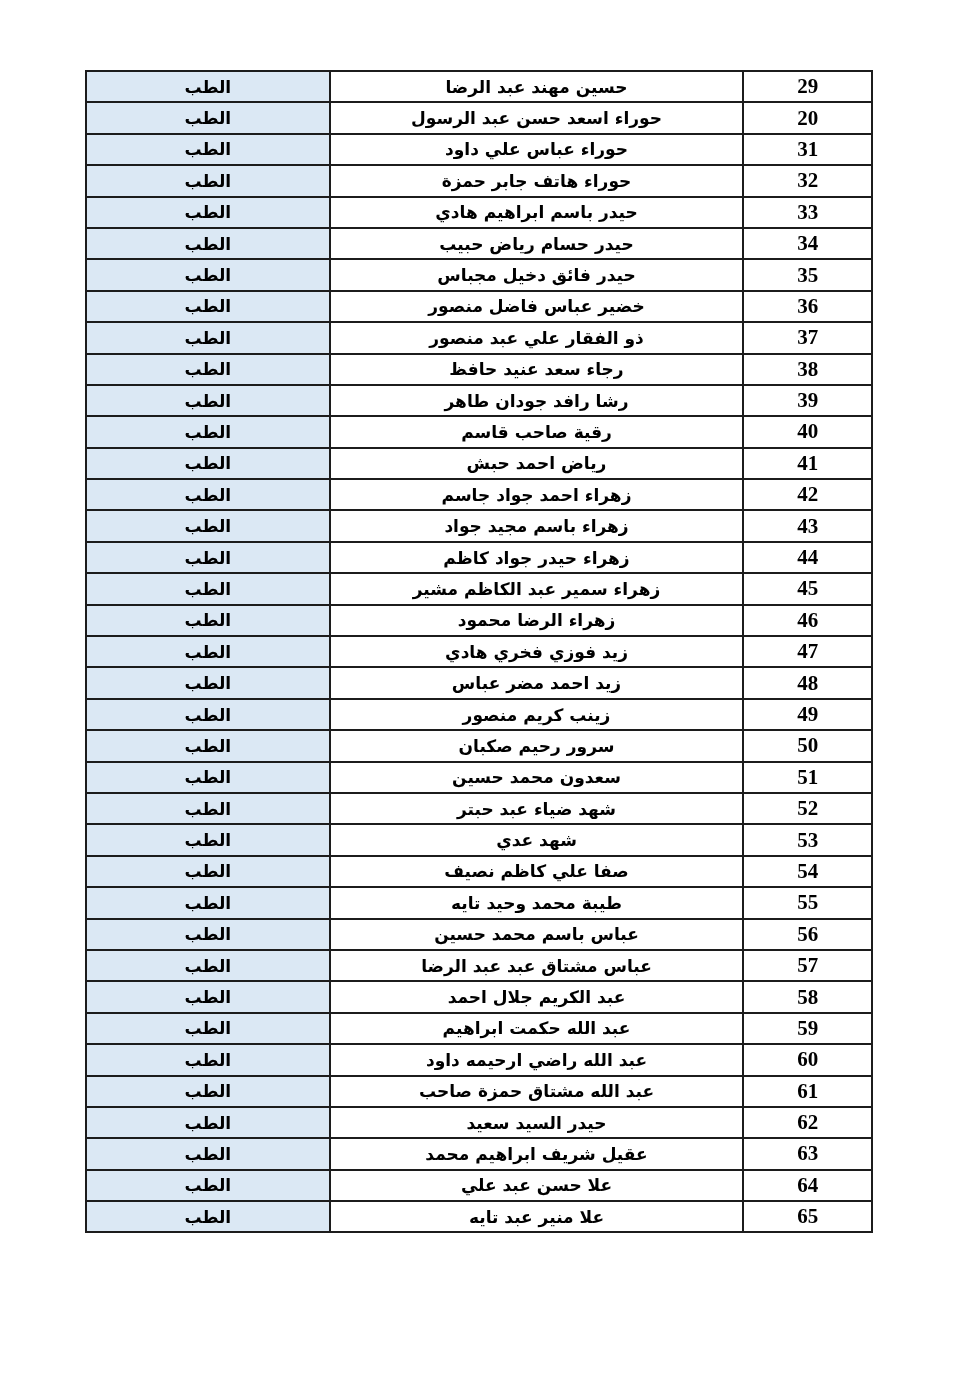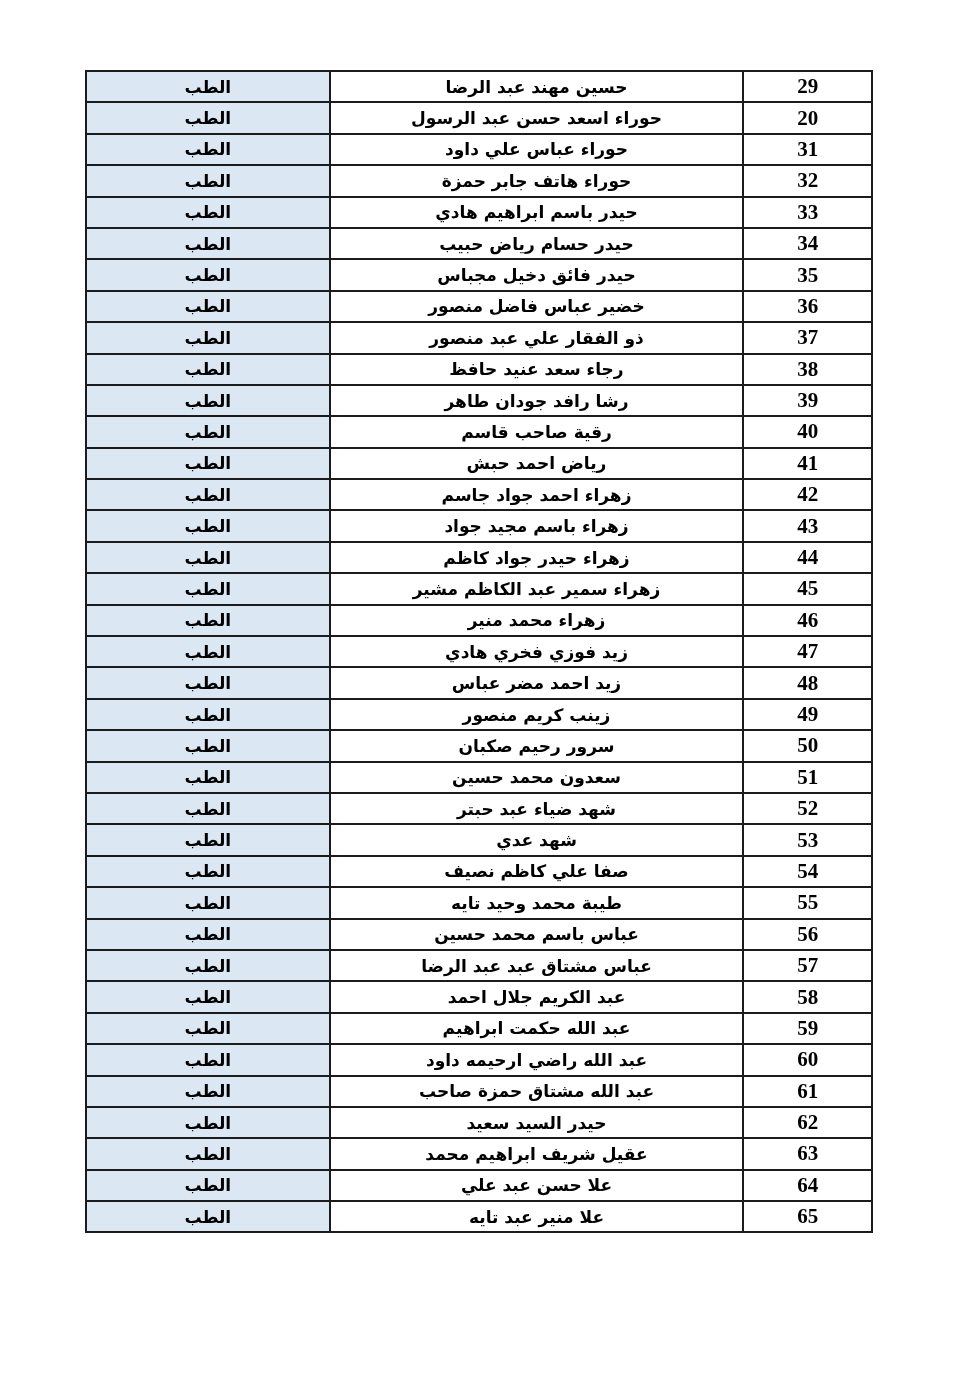--- a/index.html
+++ b/index.html
@@ -153,21 +153,21 @@
   </tr>
 
   <tr>
     <td class="num">45</td>
     <td class="name">زهراء سمير عبد الكاظم مشير</td>
     <td class="dept">الطب</td>
   </tr>
 
   <tr>
     <td class="num">46</td>
-    <td class="name">زهراء محمد منير</td>
+    <td class="name">زهراء الرضا محمود</td>
     <td class="dept">الطب</td>
   </tr>
 
   <tr>
     <td class="num">47</td>
     <td class="name">زيد فوزي فخري هادي</td>
     <td class="dept">الطب</td>
   </tr>
 
   <tr>

